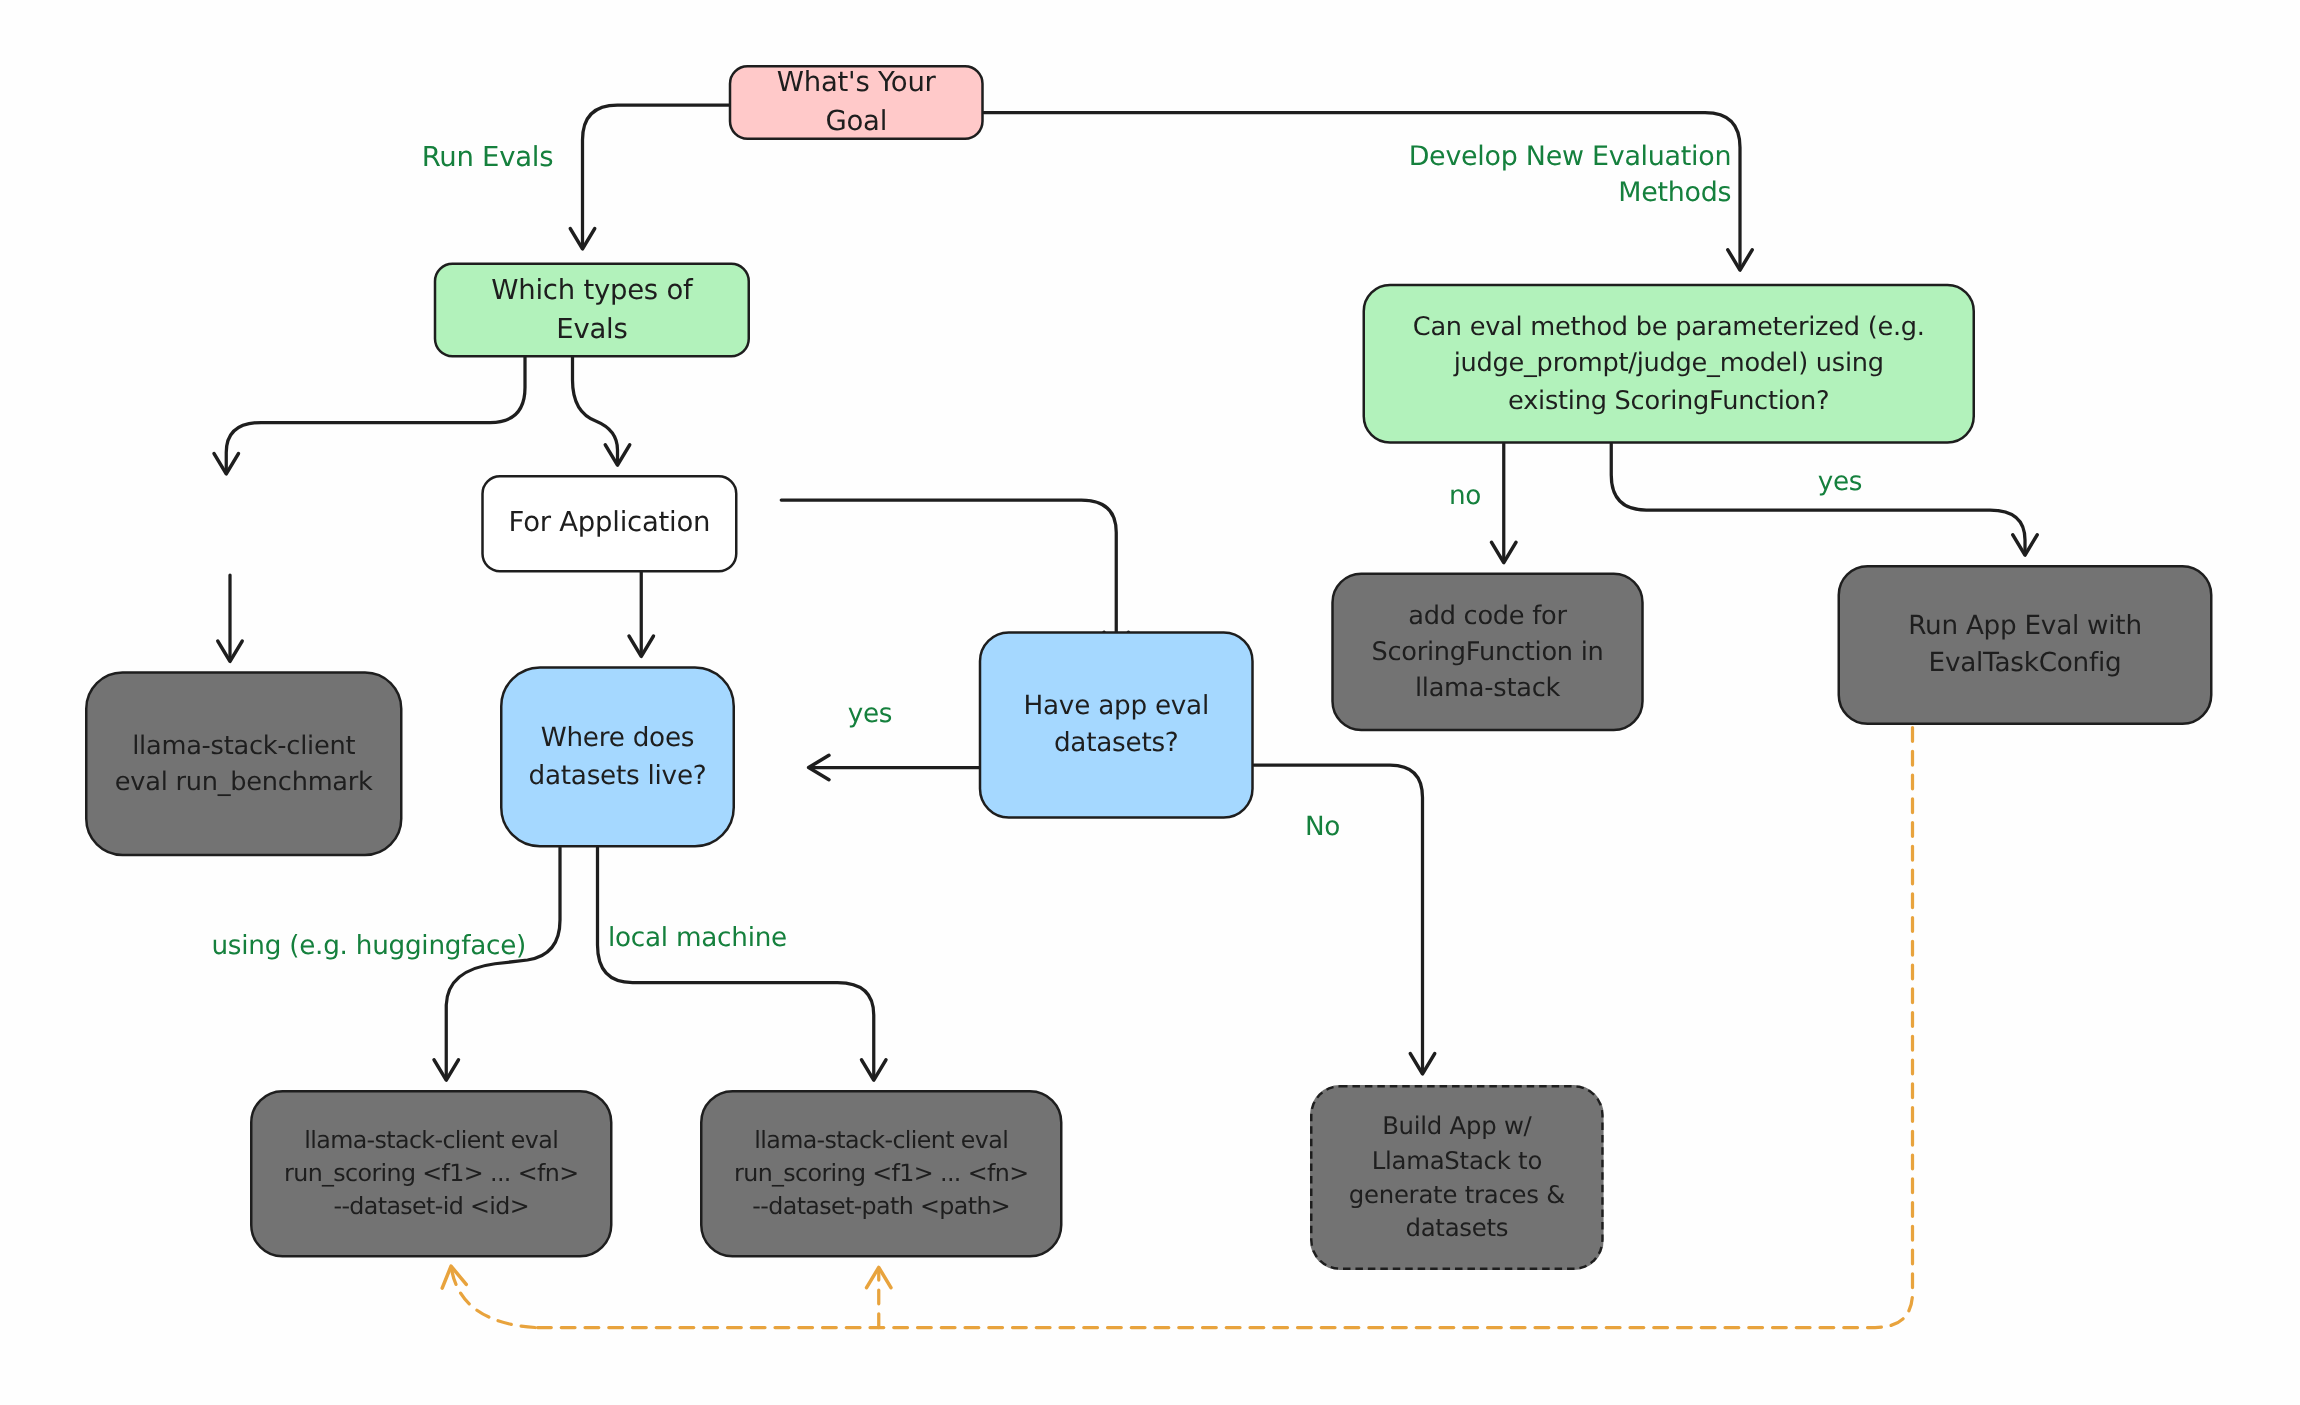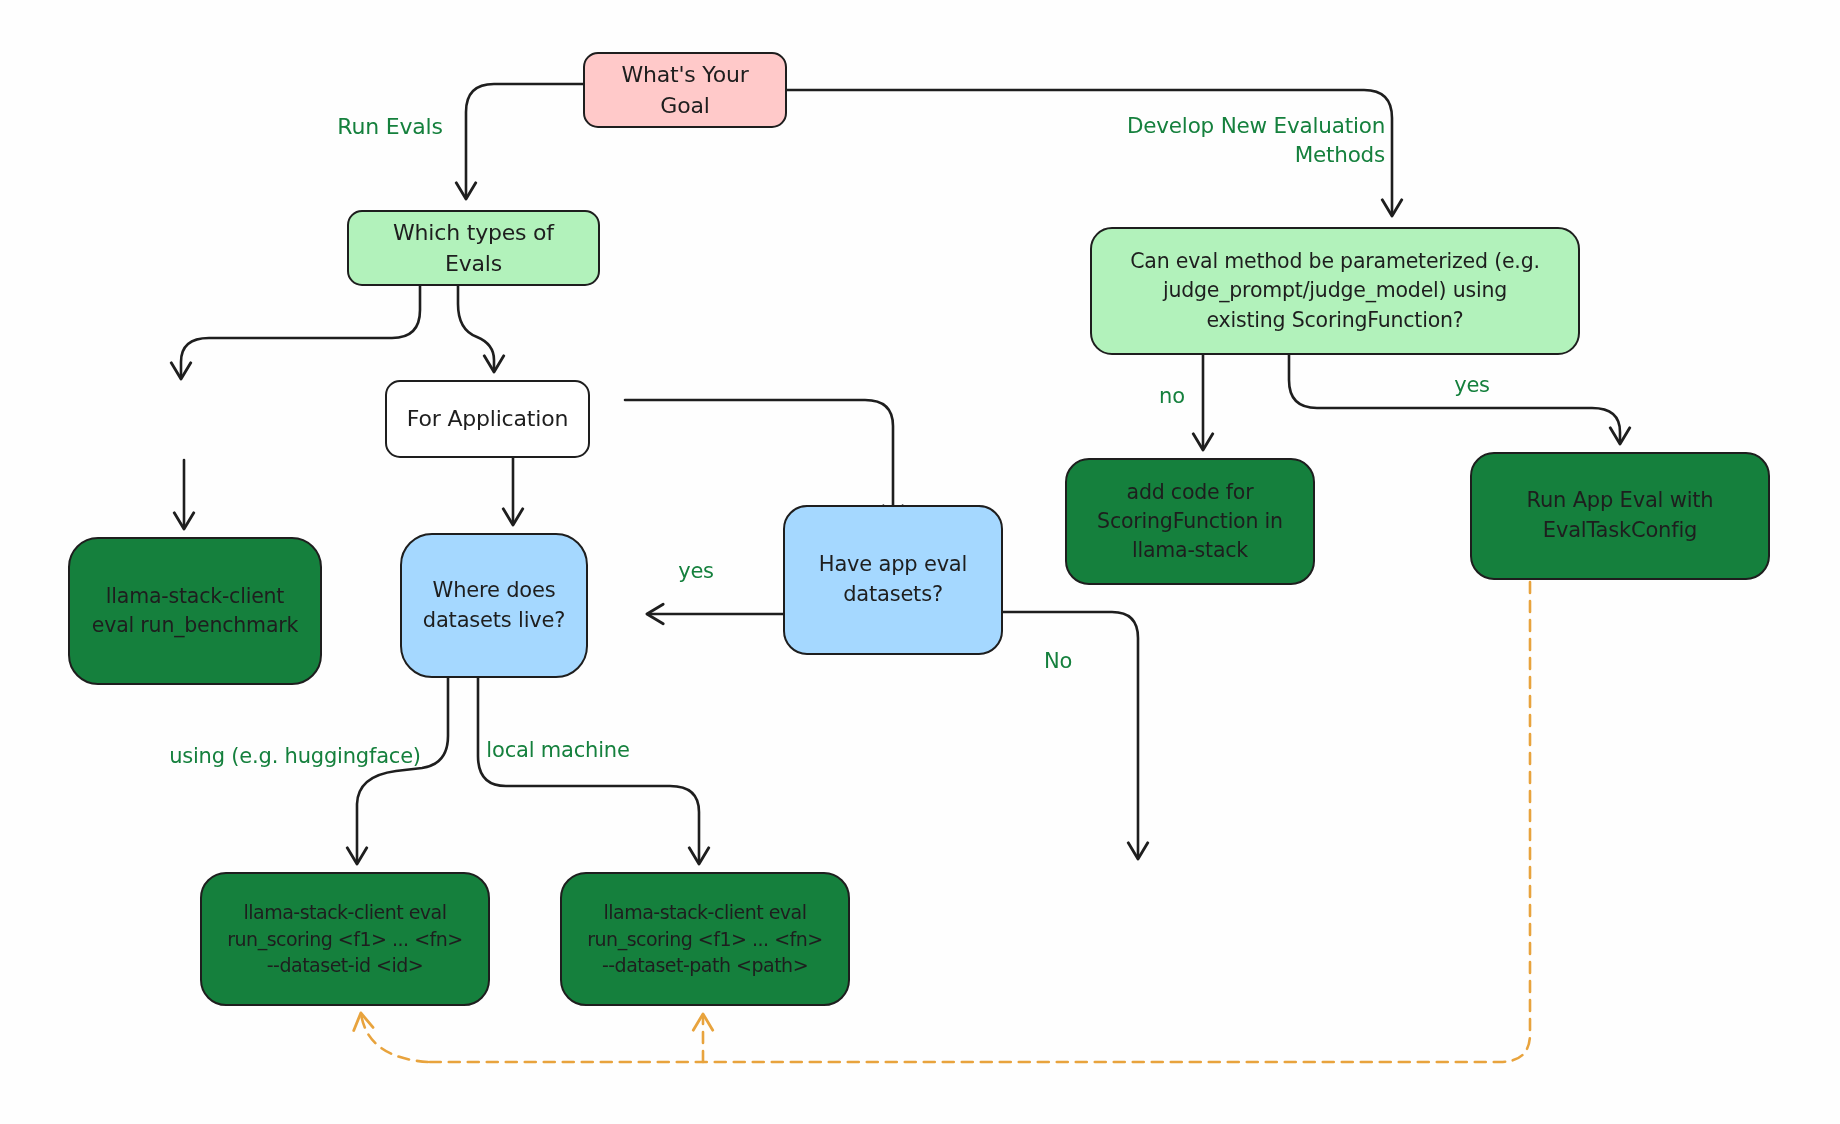--- a/index.html
+++ b/index.html
@@ -11,21 +11,21 @@
   .node{
     position:absolute;box-sizing:border-box;
     display:flex;align-items:center;justify-content:center;
     text-align:center;white-space:pre-line;
     border:2.6px solid #1e1e1e;color:#1e1e1e;
     line-height:1.42;letter-spacing:-0.2px;
   }
   .pink{background:#ffc9c9;}
   .green{background:#b2f2bb;}
   .blue{background:#a5d8ff;}
-  .yellow{background:#15803d;}
+  .yellow{background:#737373;}
   .white{background:#ffffff;}
   .dashed{border-style:dashed;}
   .elabel{
     position:absolute;transform:translate(-50%,-50%);
     white-space:pre-line;text-align:right;color:#15803d;
     line-height:1.35;letter-spacing:-0.2px;
   }
 </style>
 </head>
 <body>
@@ -56,21 +56,21 @@
       <path d="M 1203 355 V 449" marker-end="url(#ahB)"></path>
       <path d="M 1289 355 V 380 Q 1289 408 1317 408 H 1592 Q 1620 408 1620 432 V 443" marker-end="url(#ahB)"></path>
     </g>
     <g fill="none" stroke="#e8a33d" stroke-width="2.6" stroke-linecap="round" stroke-dasharray="11 8">
       <path d="M 1530 582 V 1034 Q 1530 1062 1500 1062 H 428"></path>
       <path d="M 428 1062 Q 368 1058 361 1014" marker-end="url(#ahO)"></path>
       <path d="M 703 1062 V 1015" marker-end="url(#ahO)"></path>
     </g>
   </svg>
 
-  <div class="node pink" style="left:583px;top:52px;width:204px;height:76px;border-radius:15px;font-size:22px;">What's Your
+  <div class="node pink" style="left:583px;top:52px;width:204px;height:60px;border-radius:15px;font-size:22px;">What's Your
 Goal</div>
   <div class="node green" style="left:347px;top:210px;width:253px;height:76px;border-radius:15px;font-size:22px;">Which types of
 Evals</div>
   <div class="node green" style="left:1090px;top:227px;width:490px;height:128px;border-radius:22px;font-size:20.5px;">Can eval method be parameterized (e.g.
 judge_prompt/judge_model) using
 existing ScoringFunction?</div>
   <div class="node white" style="left:385px;top:380px;width:205px;height:78px;border-radius:15px;font-size:22px;">For Application</div>
   <div class="node yellow" style="left:68px;top:537px;width:254px;height:148px;border-radius:30px;font-size:20.5px;">llama-stack-client
 eval run_benchmark</div>
   <div class="node blue" style="left:400px;top:533px;width:188px;height:145px;border-radius:32px;font-size:21px;">Where does
@@ -81,20 +81,24 @@
 ScoringFunction in
 llama-stack</div>
   <div class="node yellow" style="left:1470px;top:452px;width:300px;height:128px;border-radius:24px;font-size:21px;">Run App Eval with
 EvalTaskConfig</div>
   <div class="node yellow" style="left:200px;top:872px;width:290px;height:134px;border-radius:26px;font-size:19px;letter-spacing:-0.5px;">llama-stack-client eval
 run_scoring &lt;f1&gt; ... &lt;fn&gt;
 --dataset-id &lt;id&gt;</div>
   <div class="node yellow" style="left:560px;top:872px;width:290px;height:134px;border-radius:26px;font-size:19px;letter-spacing:-0.5px;">llama-stack-client eval
 run_scoring &lt;f1&gt; ... &lt;fn&gt;
 --dataset-path &lt;path&gt;</div>
+  <div class="node yellow dashed" style="left:1048px;top:868px;width:235px;height:148px;border-radius:24px;font-size:19.5px;line-height:1.4;">Build App w/
+LlamaStack to
+generate traces &amp;
+datasets</div>
 
   <div class="elabel" style="left:390px;top:127px;font-size:22px;">Run Evals</div>
   <div class="elabel" style="left:1256px;top:140px;font-size:21.5px;">Develop New Evaluation
 Methods</div>
   <div class="elabel" style="left:1172px;top:396px;font-size:21px;">no</div>
   <div class="elabel" style="left:1472px;top:385px;font-size:21px;">yes</div>
   <div class="elabel" style="left:696px;top:571px;font-size:21px;">yes</div>
   <div class="elabel" style="left:1058px;top:661px;font-size:21px;">No</div>
   <div class="elabel" style="left:295px;top:756px;font-size:21px;">using (e.g. huggingface)</div>
   <div class="elabel" style="left:558px;top:750px;font-size:21px;">local machine</div>

